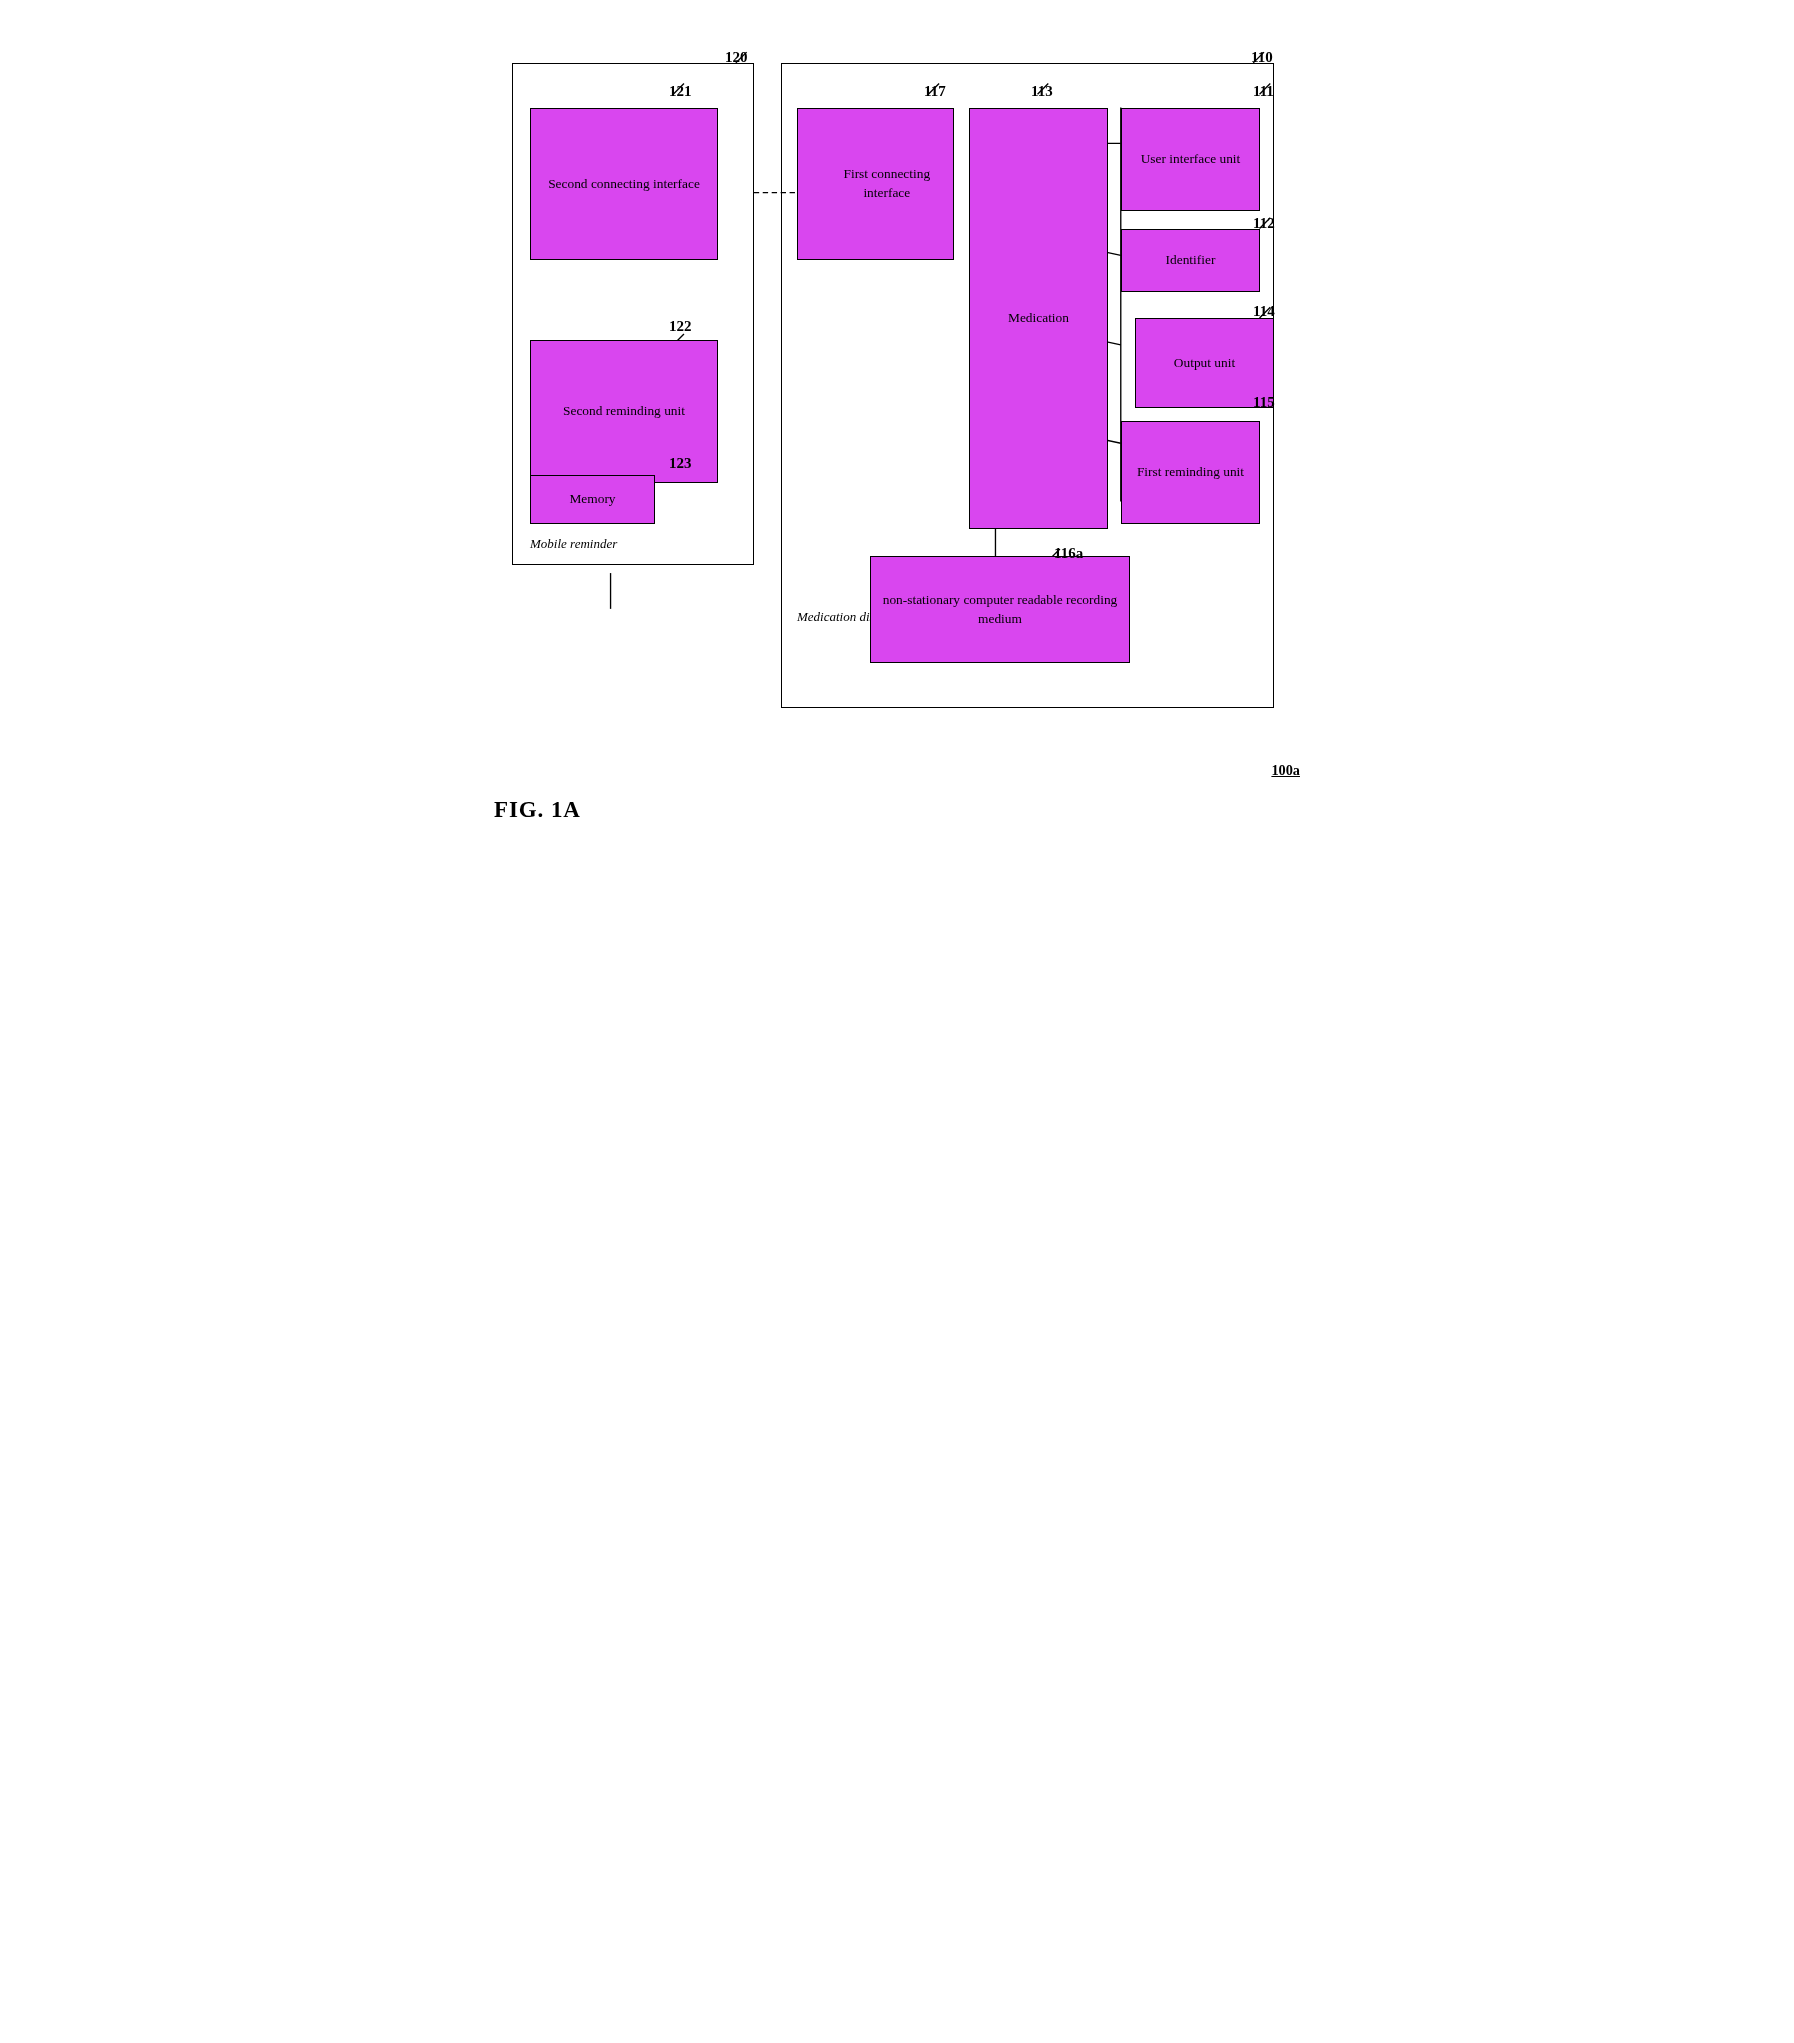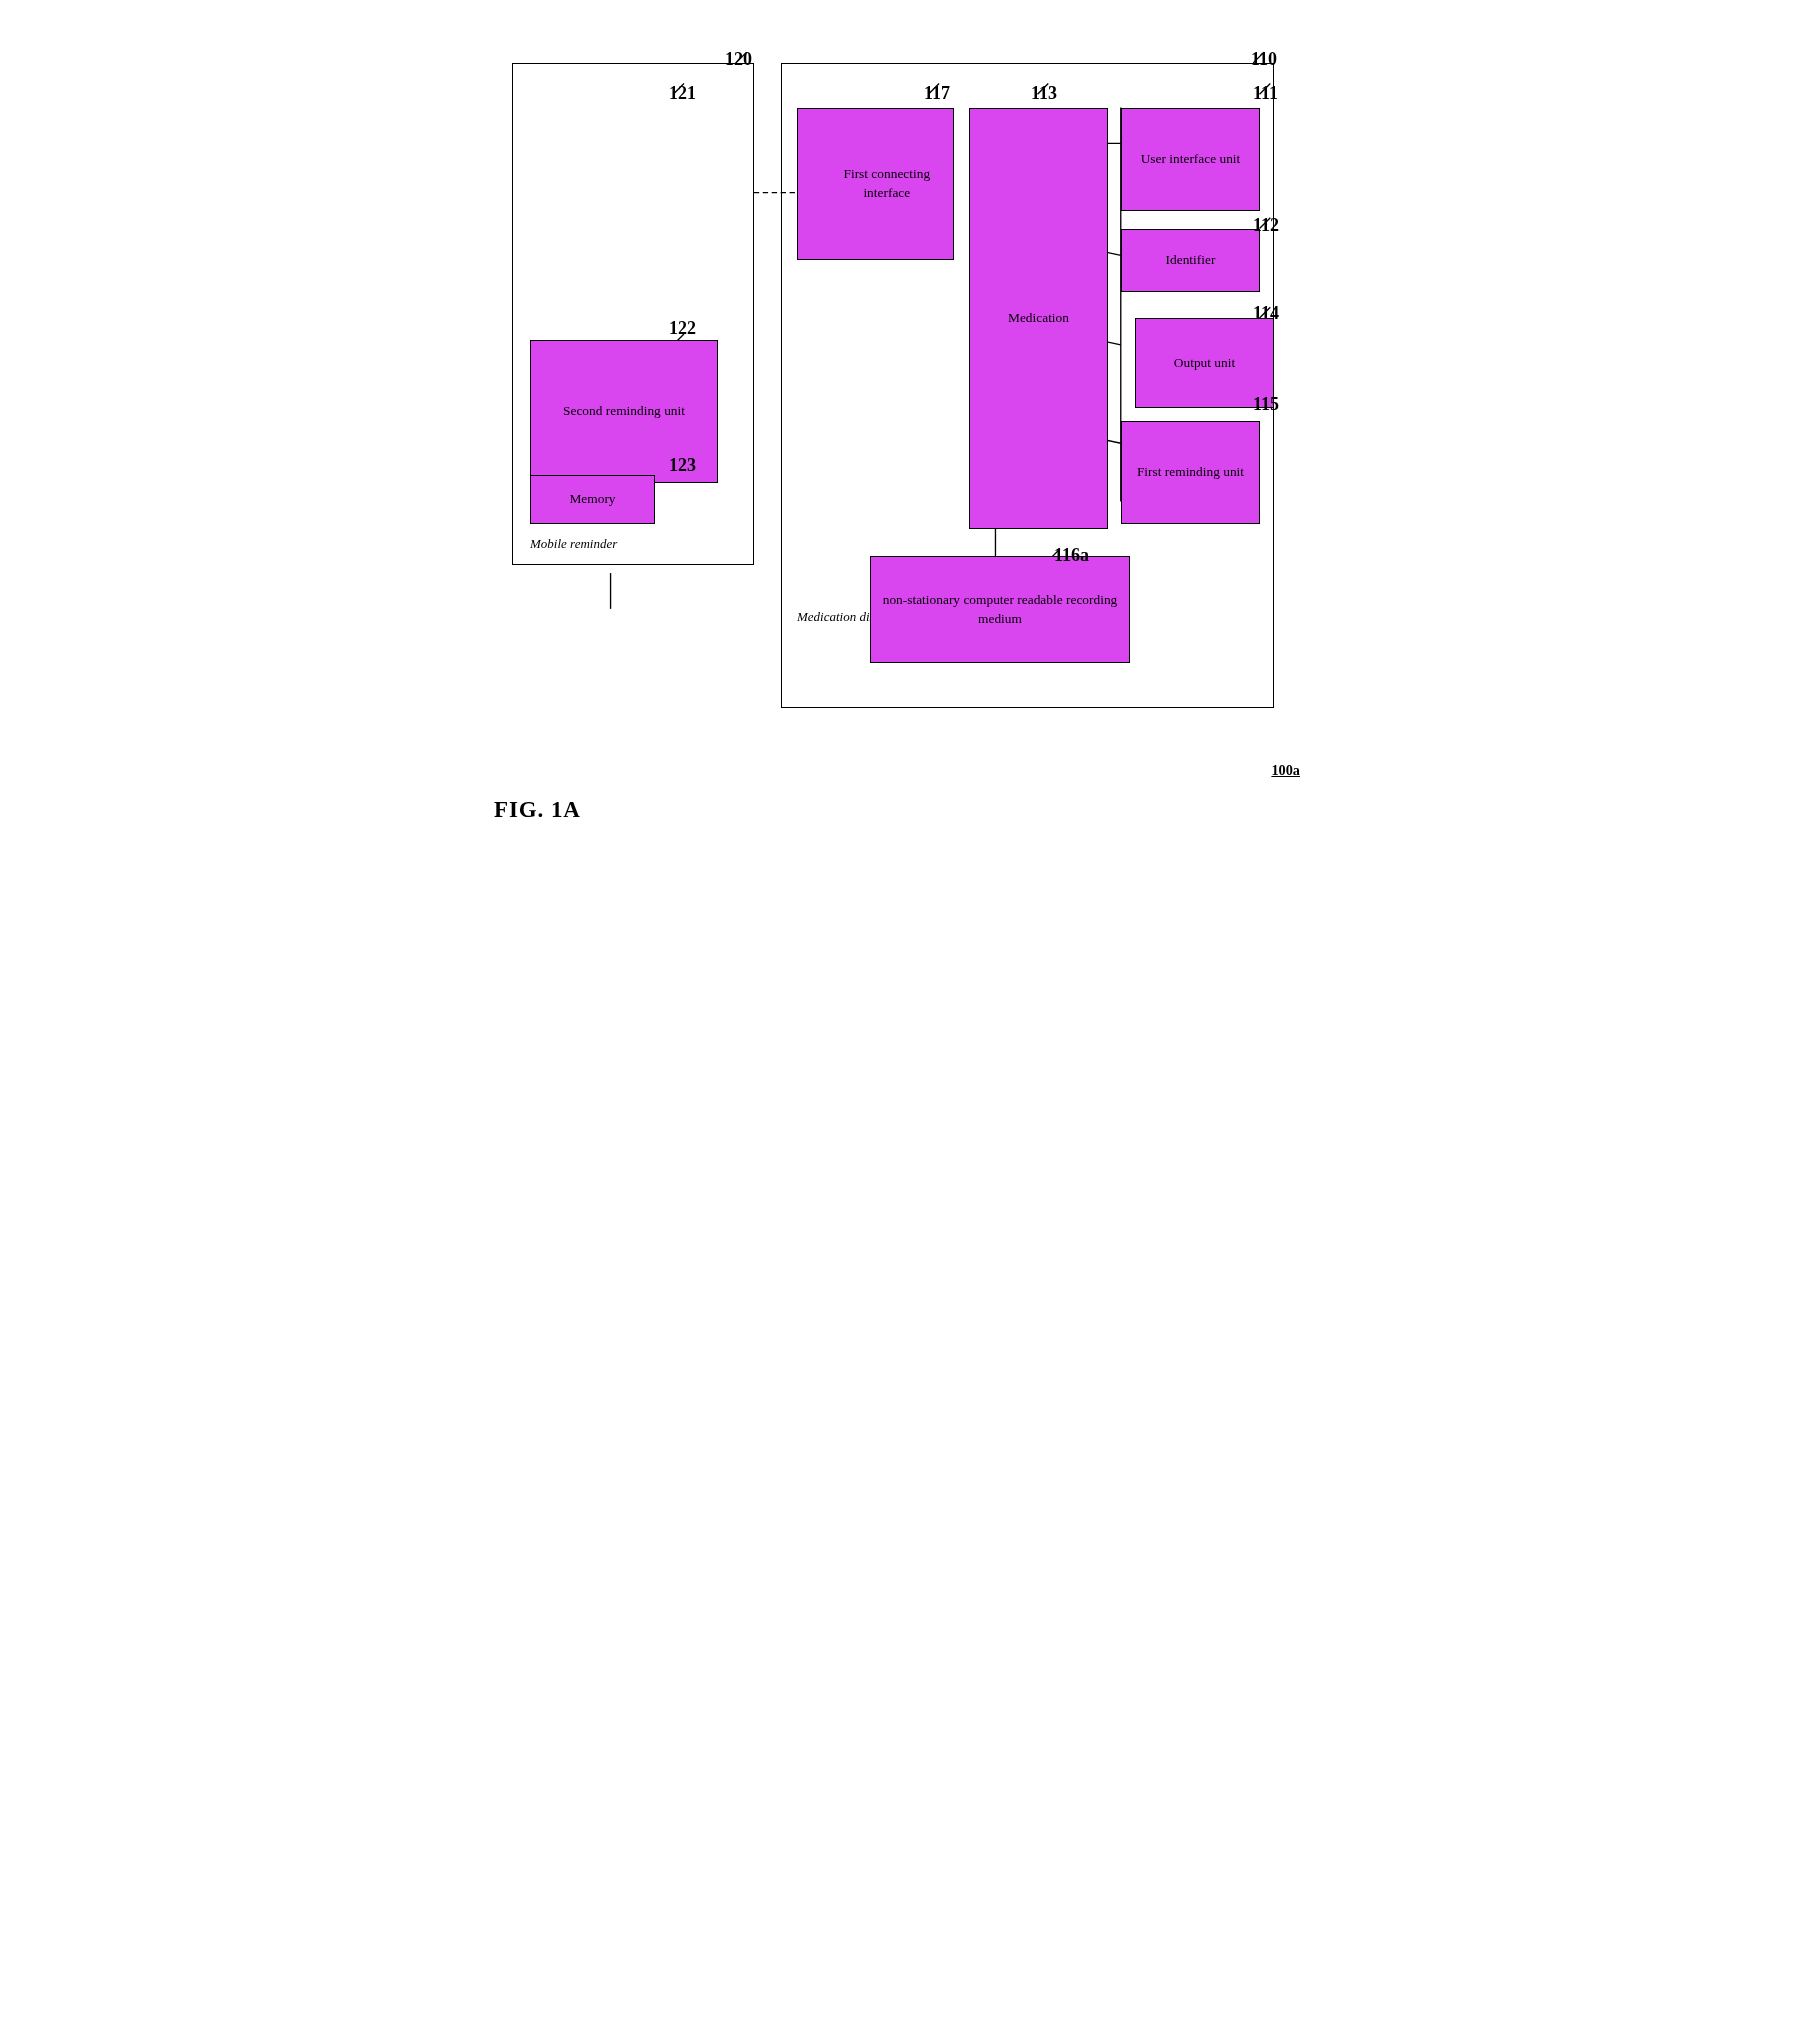--- a/index.html
+++ b/index.html
@@ -49,21 +49,21 @@
       justify-content: center;
       text-align: center;
       font-size: 13.4px;
       line-height: 1.4;
       background: #d946ef;
       padding: 5.4px;
     }
     
     .ref-label {
       position: absolute;
-      font-size: 18px;
+      font-size: 15px;
       font-weight: bold;
     }
     
     .section-label {
       position: absolute;
       font-size: 13px;
       font-style: italic;
     }
     
     .svg-overlay {
@@ -143,20 +143,23 @@
     </div>
 
     <div class="ref-label" style="left:231px; top:12.5px;">
       <span>120</span>
     </div>
 
     <div class="section-label" style="left:36px; top:500px;">
       <span>Mobile reminder</span>
     </div>
 
+    <div class="component-box" style="left:36px; top:72px; width:188px; height:152px;">
+      <span>Second connecting interface</span>
+    </div>
 
     <div class="ref-label" style="left:175px; top:47px;">
       <span>121</span>
     </div>
 
     <div class="component-box" style="left:36px; top:304px; width:188px; height:143px;">
       <span>Second reminding unit</span>
     </div>
 
     <div class="ref-label" style="left:175px; top:282px;">

